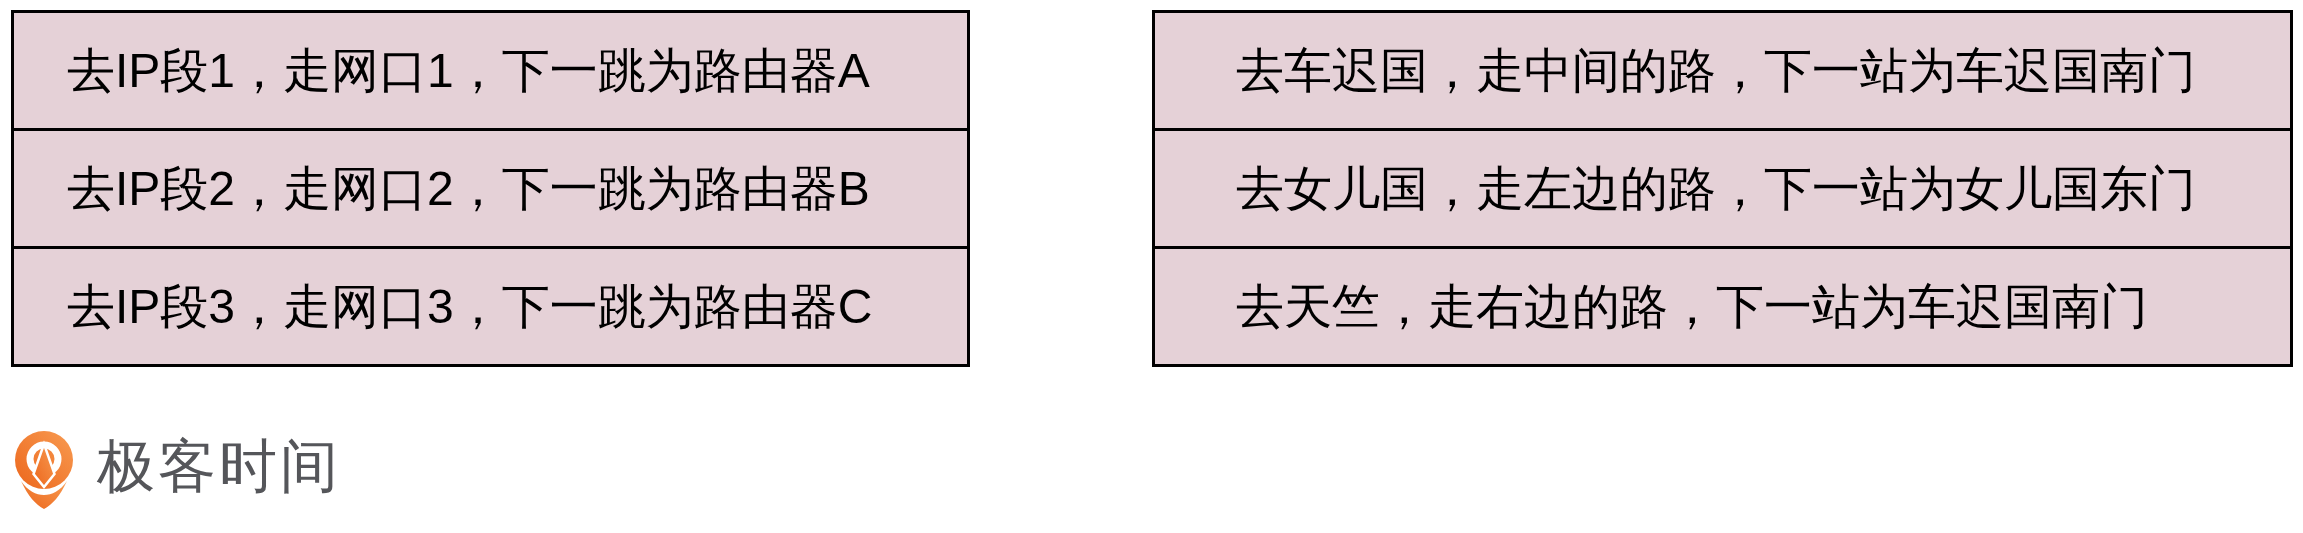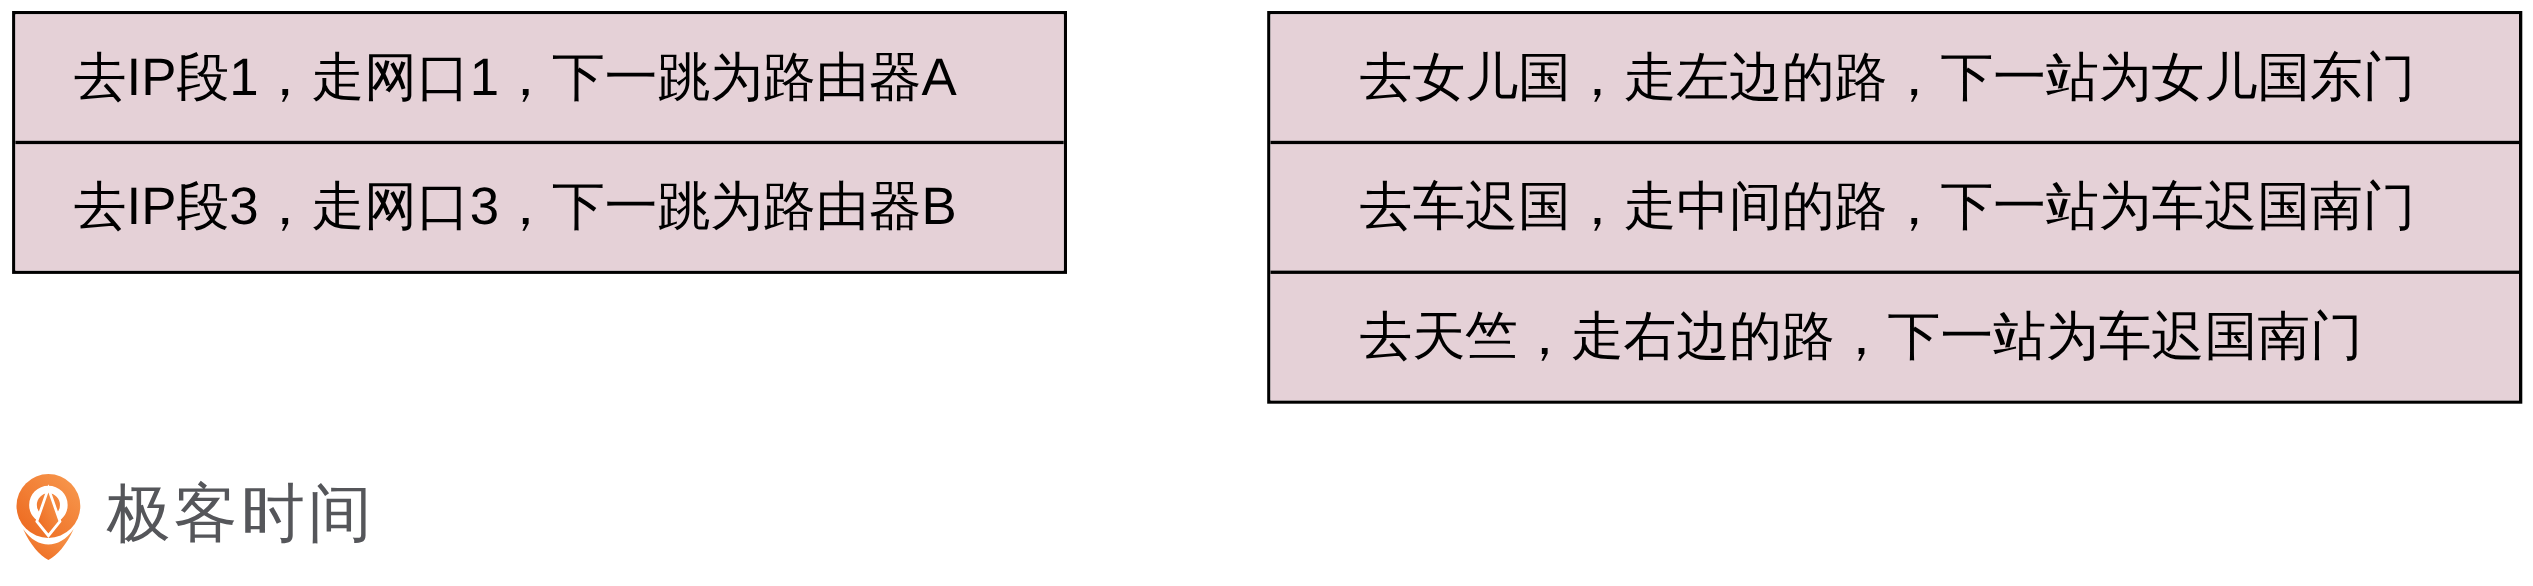--- a/index.html
+++ b/index.html
@@ -70,30 +70,33 @@
   }
 </style>
 </head>
 <body>
 
 <div id="routing-table" class="route-table">
   <div class="row">
     <span>去IP段1，走网口1，下一跳为路由器A</span>
   </div>
   <div class="row">
-    <span>去IP段3，走网口3，下一跳为路由器B</span>
+    <span>去IP段2，走网口2，下一跳为路由器B</span>
+  </div>
+  <div class="row">
+    <span>去IP段3，走网口3，下一跳为路由器C</span>
   </div>
 </div>
 
 <div id="journey-table" class="route-table">
   <div class="row">
-    <span>去女儿国，走左边的路，下一站为女儿国东门</span>
+    <span>去车迟国，走中间的路，下一站为车迟国南门</span>
   </div>
   <div class="row">
-    <span>去车迟国，走中间的路，下一站为车迟国南门</span>
+    <span>去女儿国，走左边的路，下一站为女儿国东门</span>
   </div>
   <div class="row">
     <span>去天竺，走右边的路，下一站为车迟国南门</span>
   </div>
 </div>
 
 <div class="logo">
   <span>
     <svg class="logo-icon" viewBox="0 0 62 82" xmlns="http://www.w3.org/2000/svg">
       <defs>

